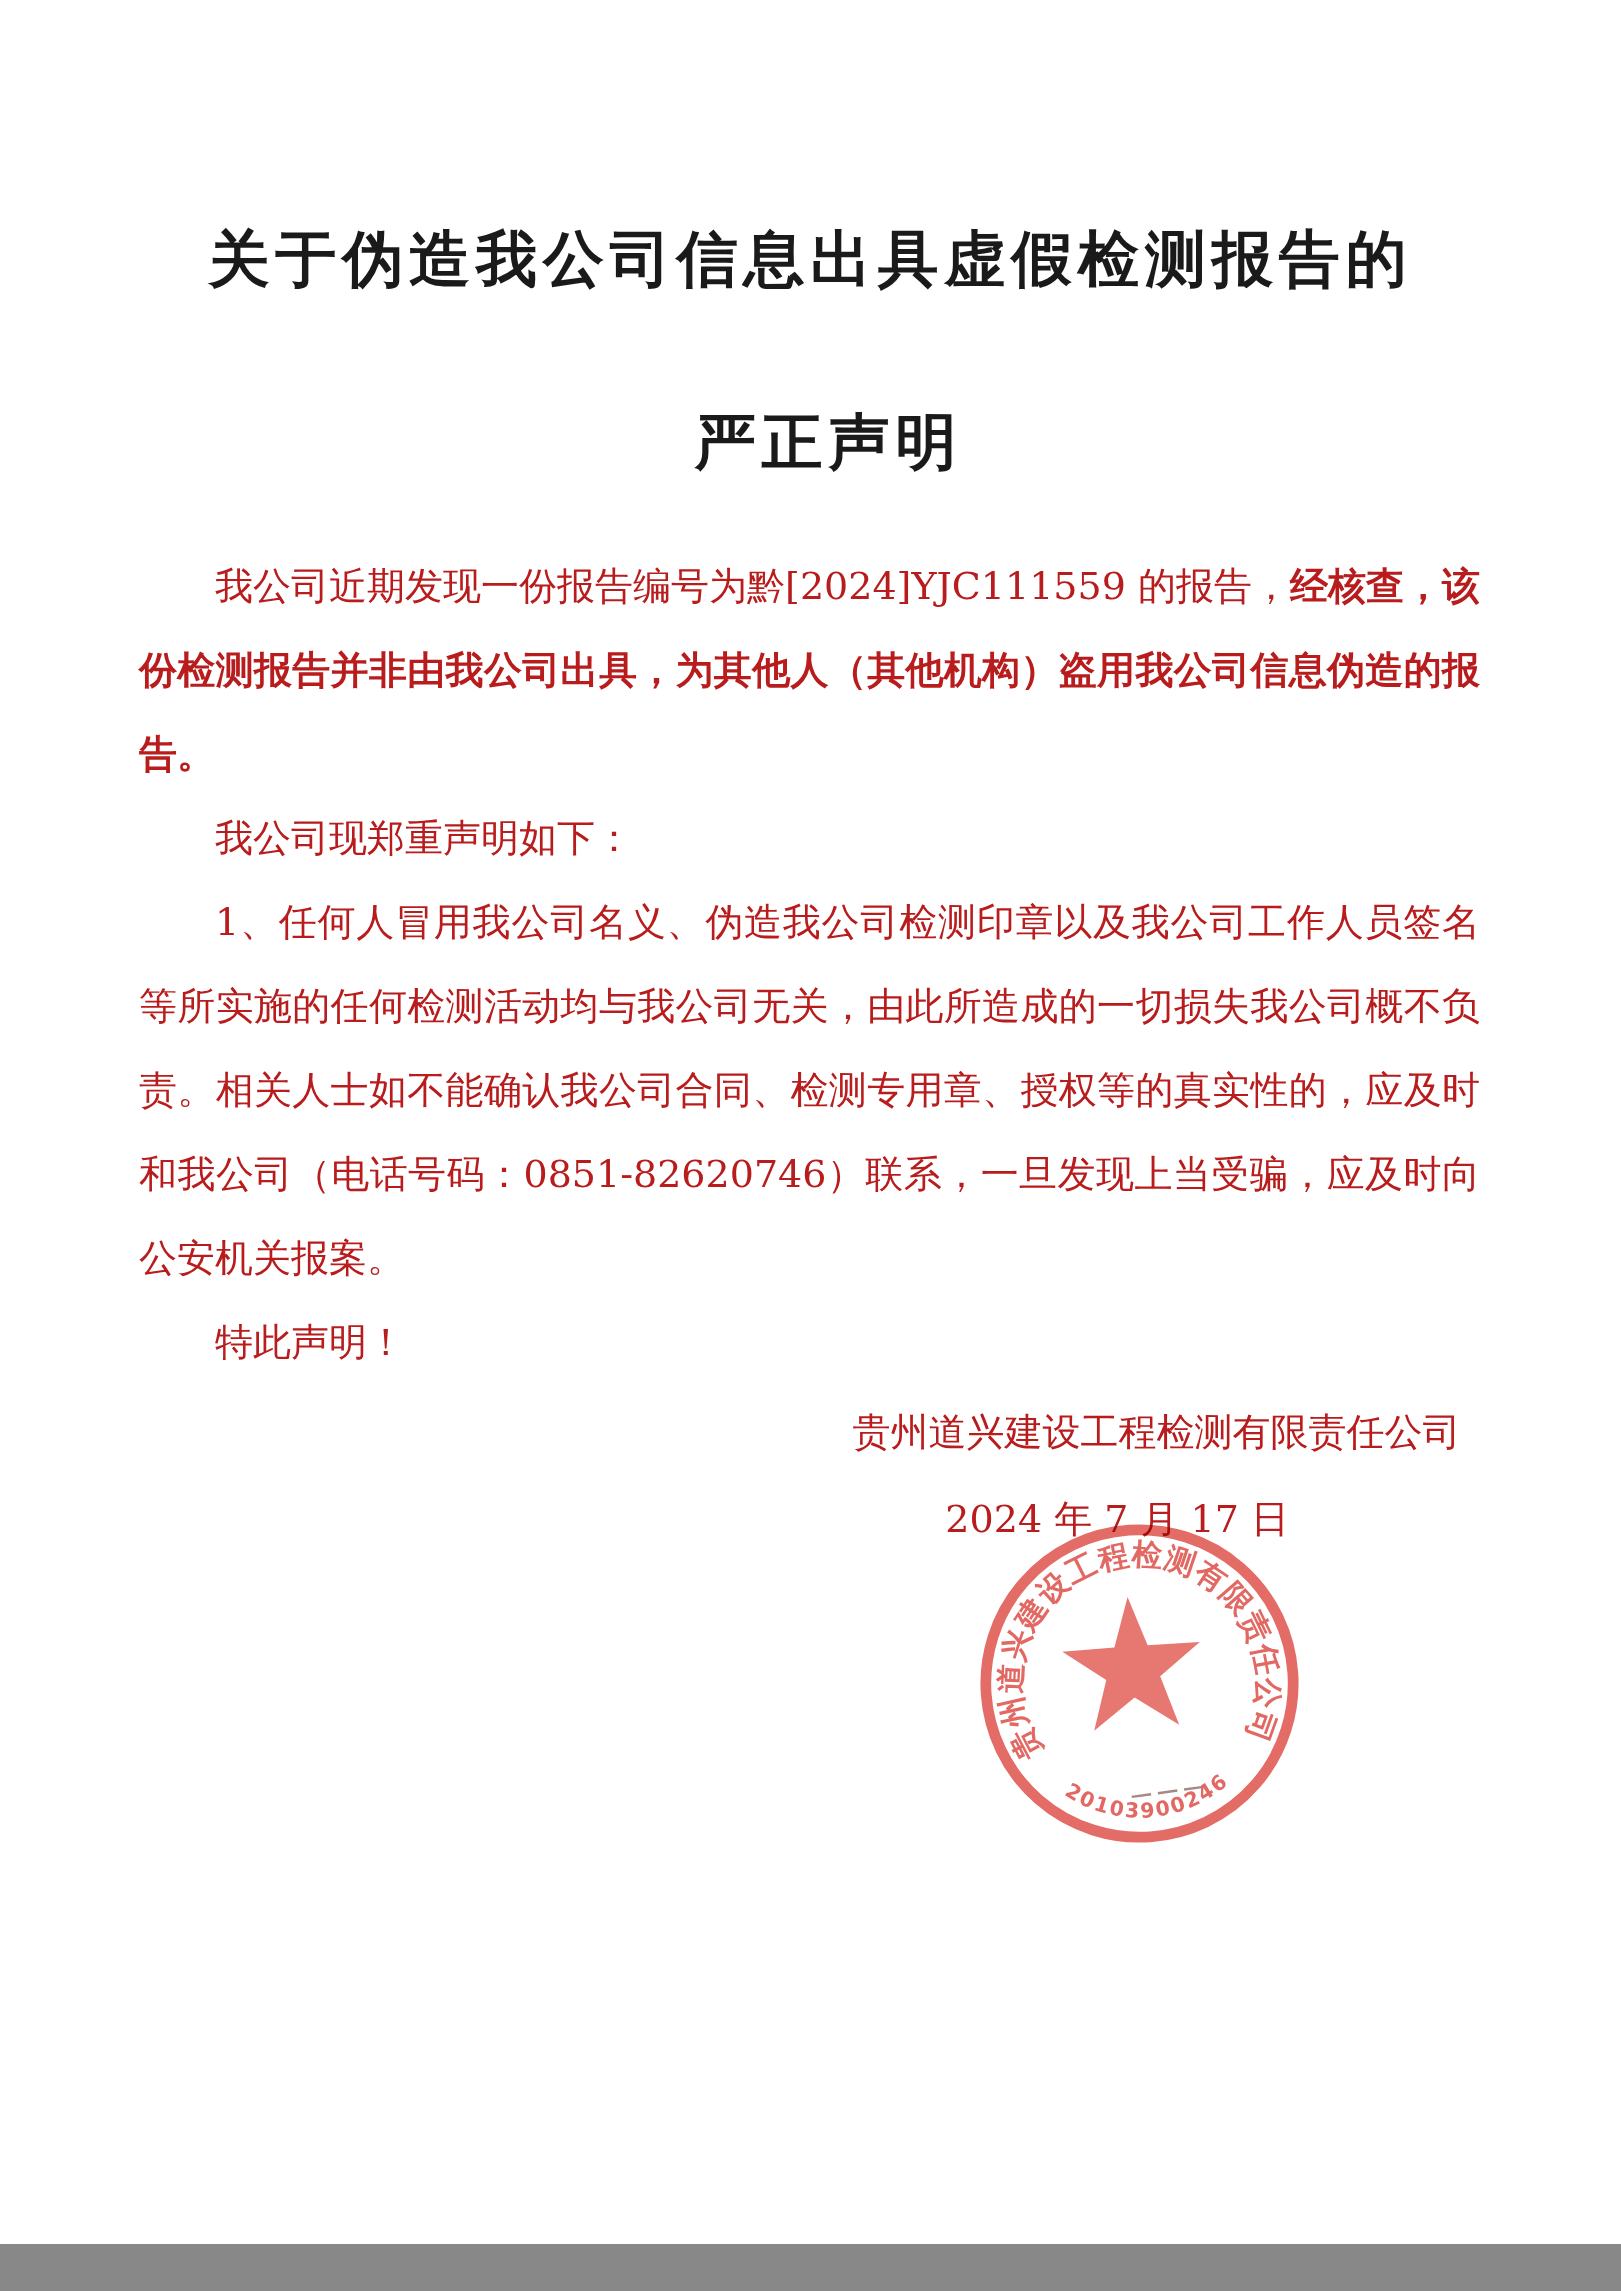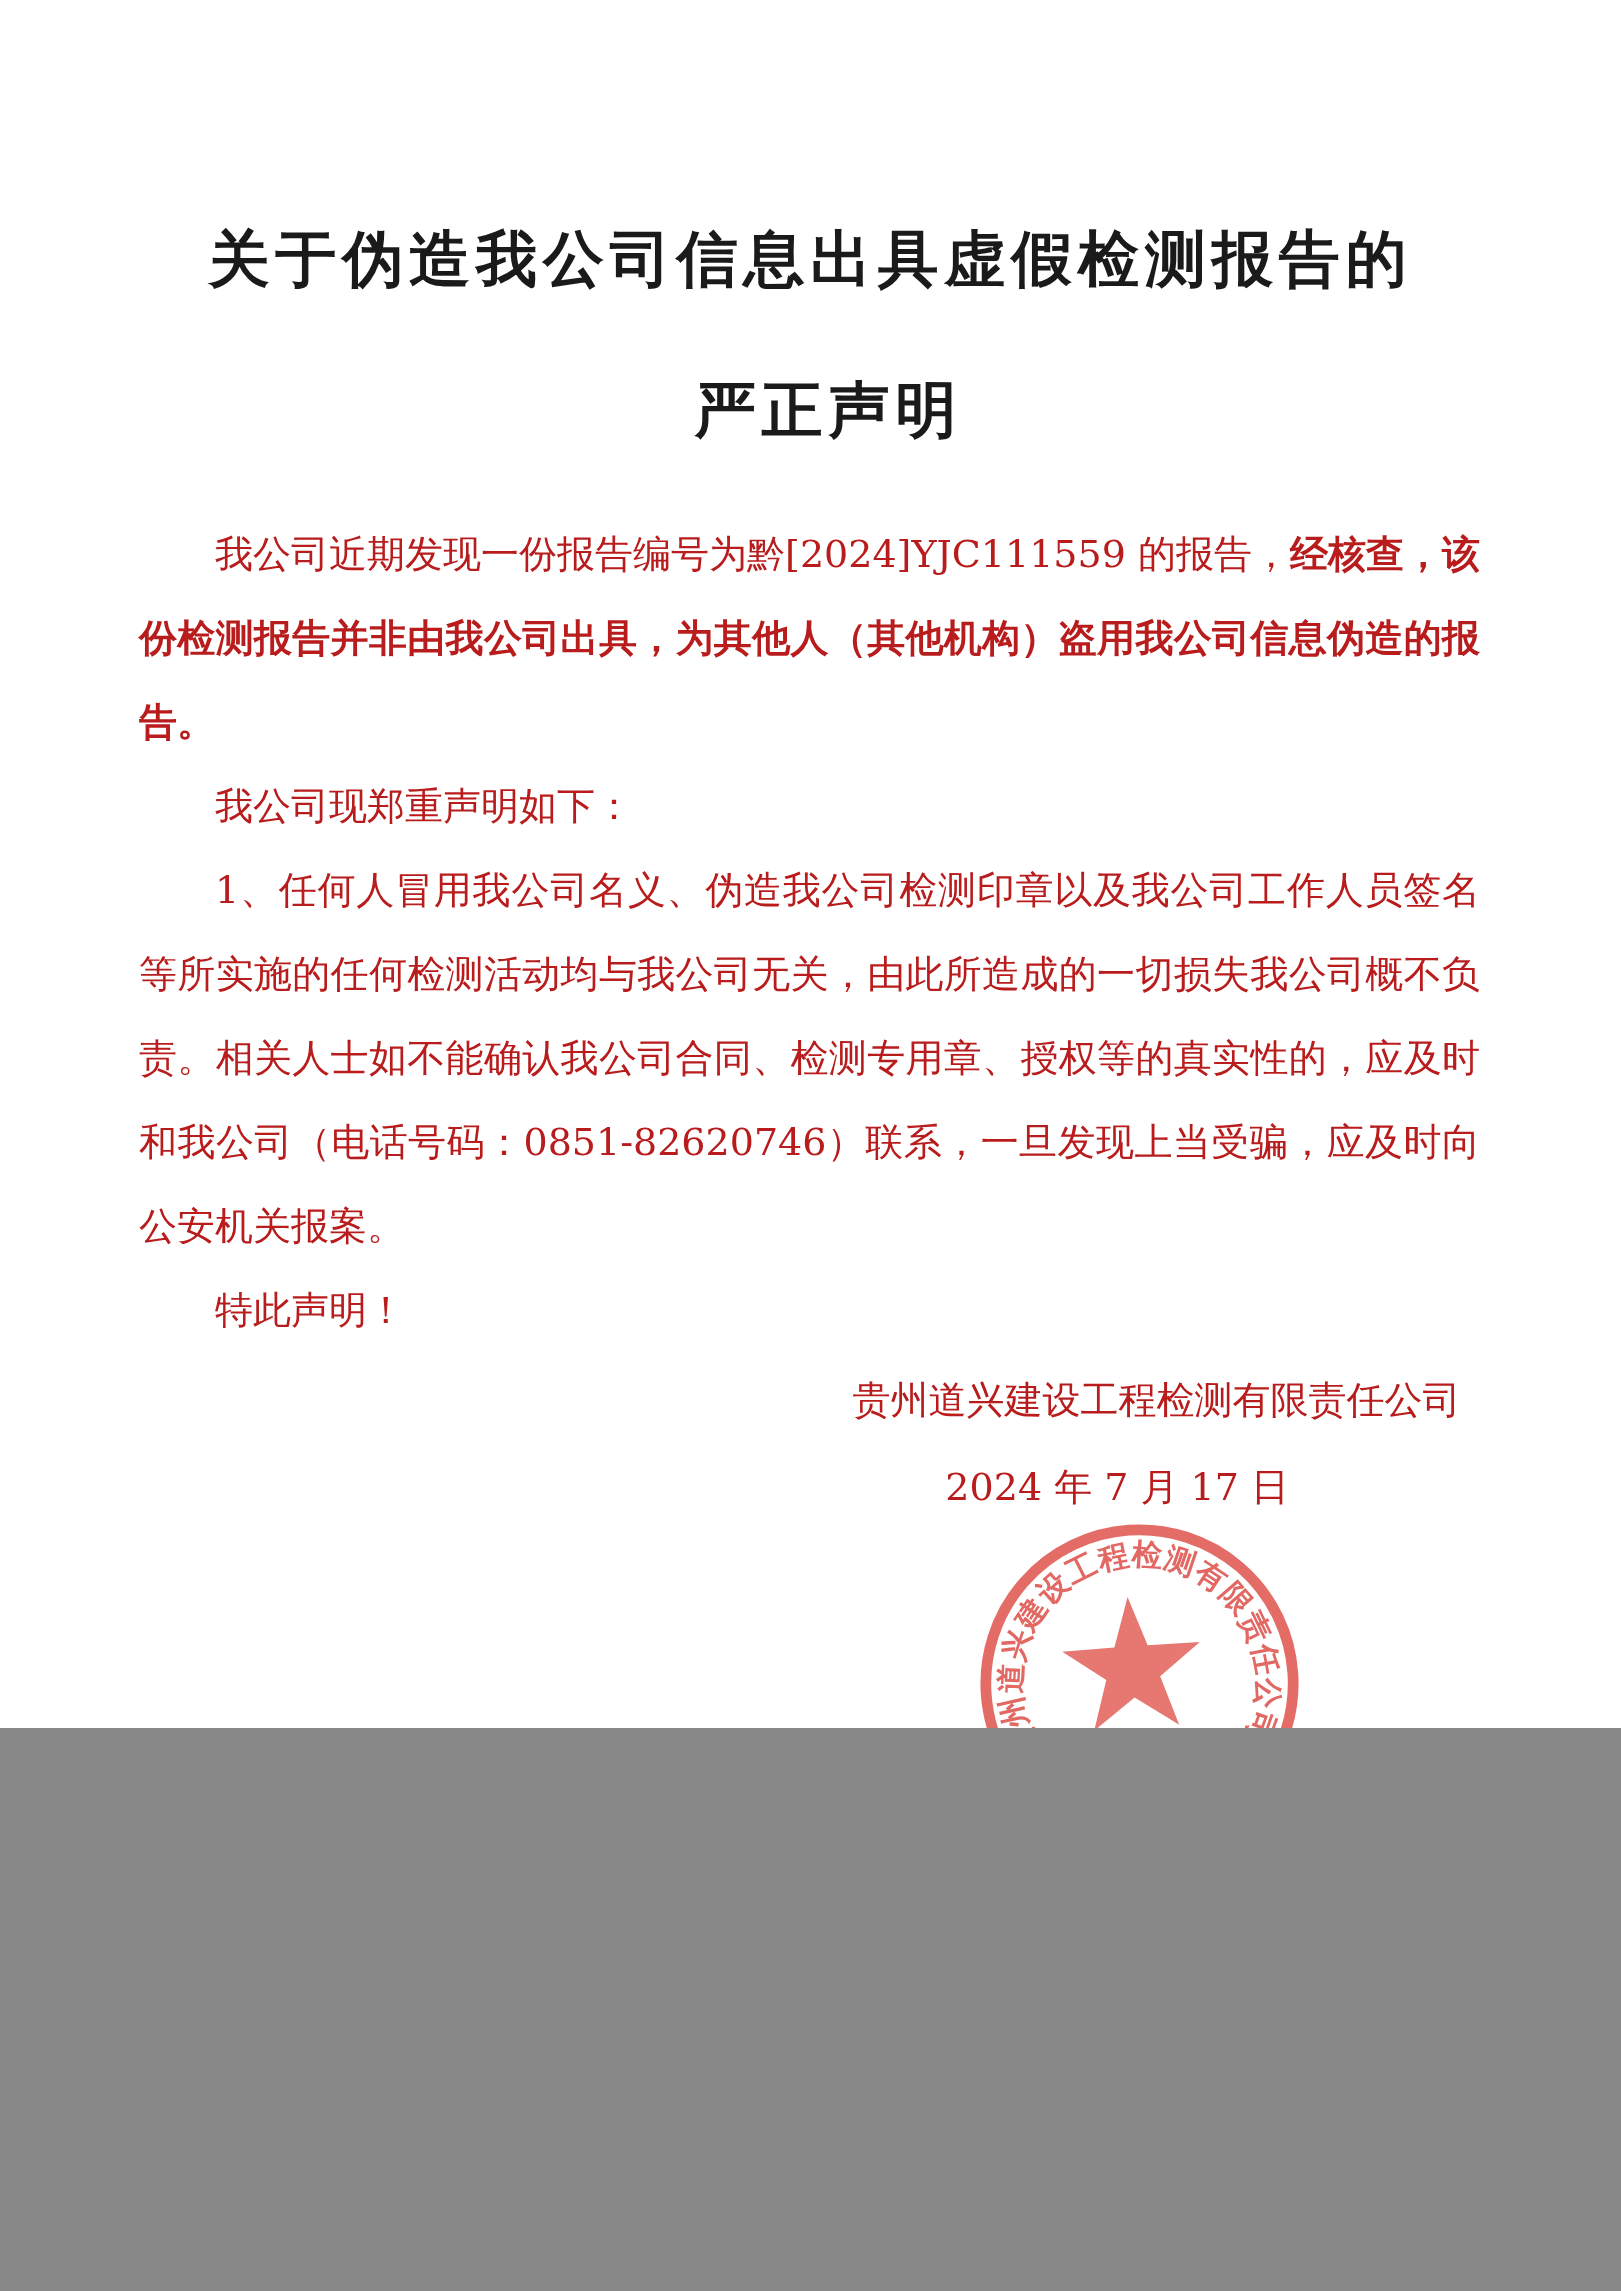--- a/index.html
+++ b/index.html
@@ -1,37 +1,37 @@
 <!DOCTYPE html>
 <html style="--seal-color: #dd4942;"><head>
 <meta charset="utf-8">
 <style>
   * { margin: 0; padding: 0; box-sizing: border-box; }
   html, body { background: #888; }
   .page {
     position: relative;
     width: 1621px;
-    height: 1728px;
+    height: 2244px;
     margin: 0 auto;
     background: #ffffff;
     overflow: hidden;
     font-family: "DejaVu Serif", "Liberation Serif", serif;
     color: #1c1c1c;
   }
   .title {
     text-align: center;
     font-family: "DejaVu Sans", "Liberation Sans", sans-serif;
     font-weight: 700;
     font-size: 61px;
     line-height: 71px;
     letter-spacing: 5.9px;
     color: #1a1a1a;
   }
   .title-1 { padding-top: 223px; }
-  .title-2 { margin-top: 80px; padding-left: 36px; }
+  .title-2 { margin-top: 112px; padding-left: 36px; }
   .body-block {
     margin: 67px auto 0 139px;
     width: 1341px;
     font-size: 38px;
     line-height: 84px;
     text-align: justify;
     color: #b91c1c;
   }
   .para { text-indent: 76px; }
   .para strong { font-weight: 700; }

